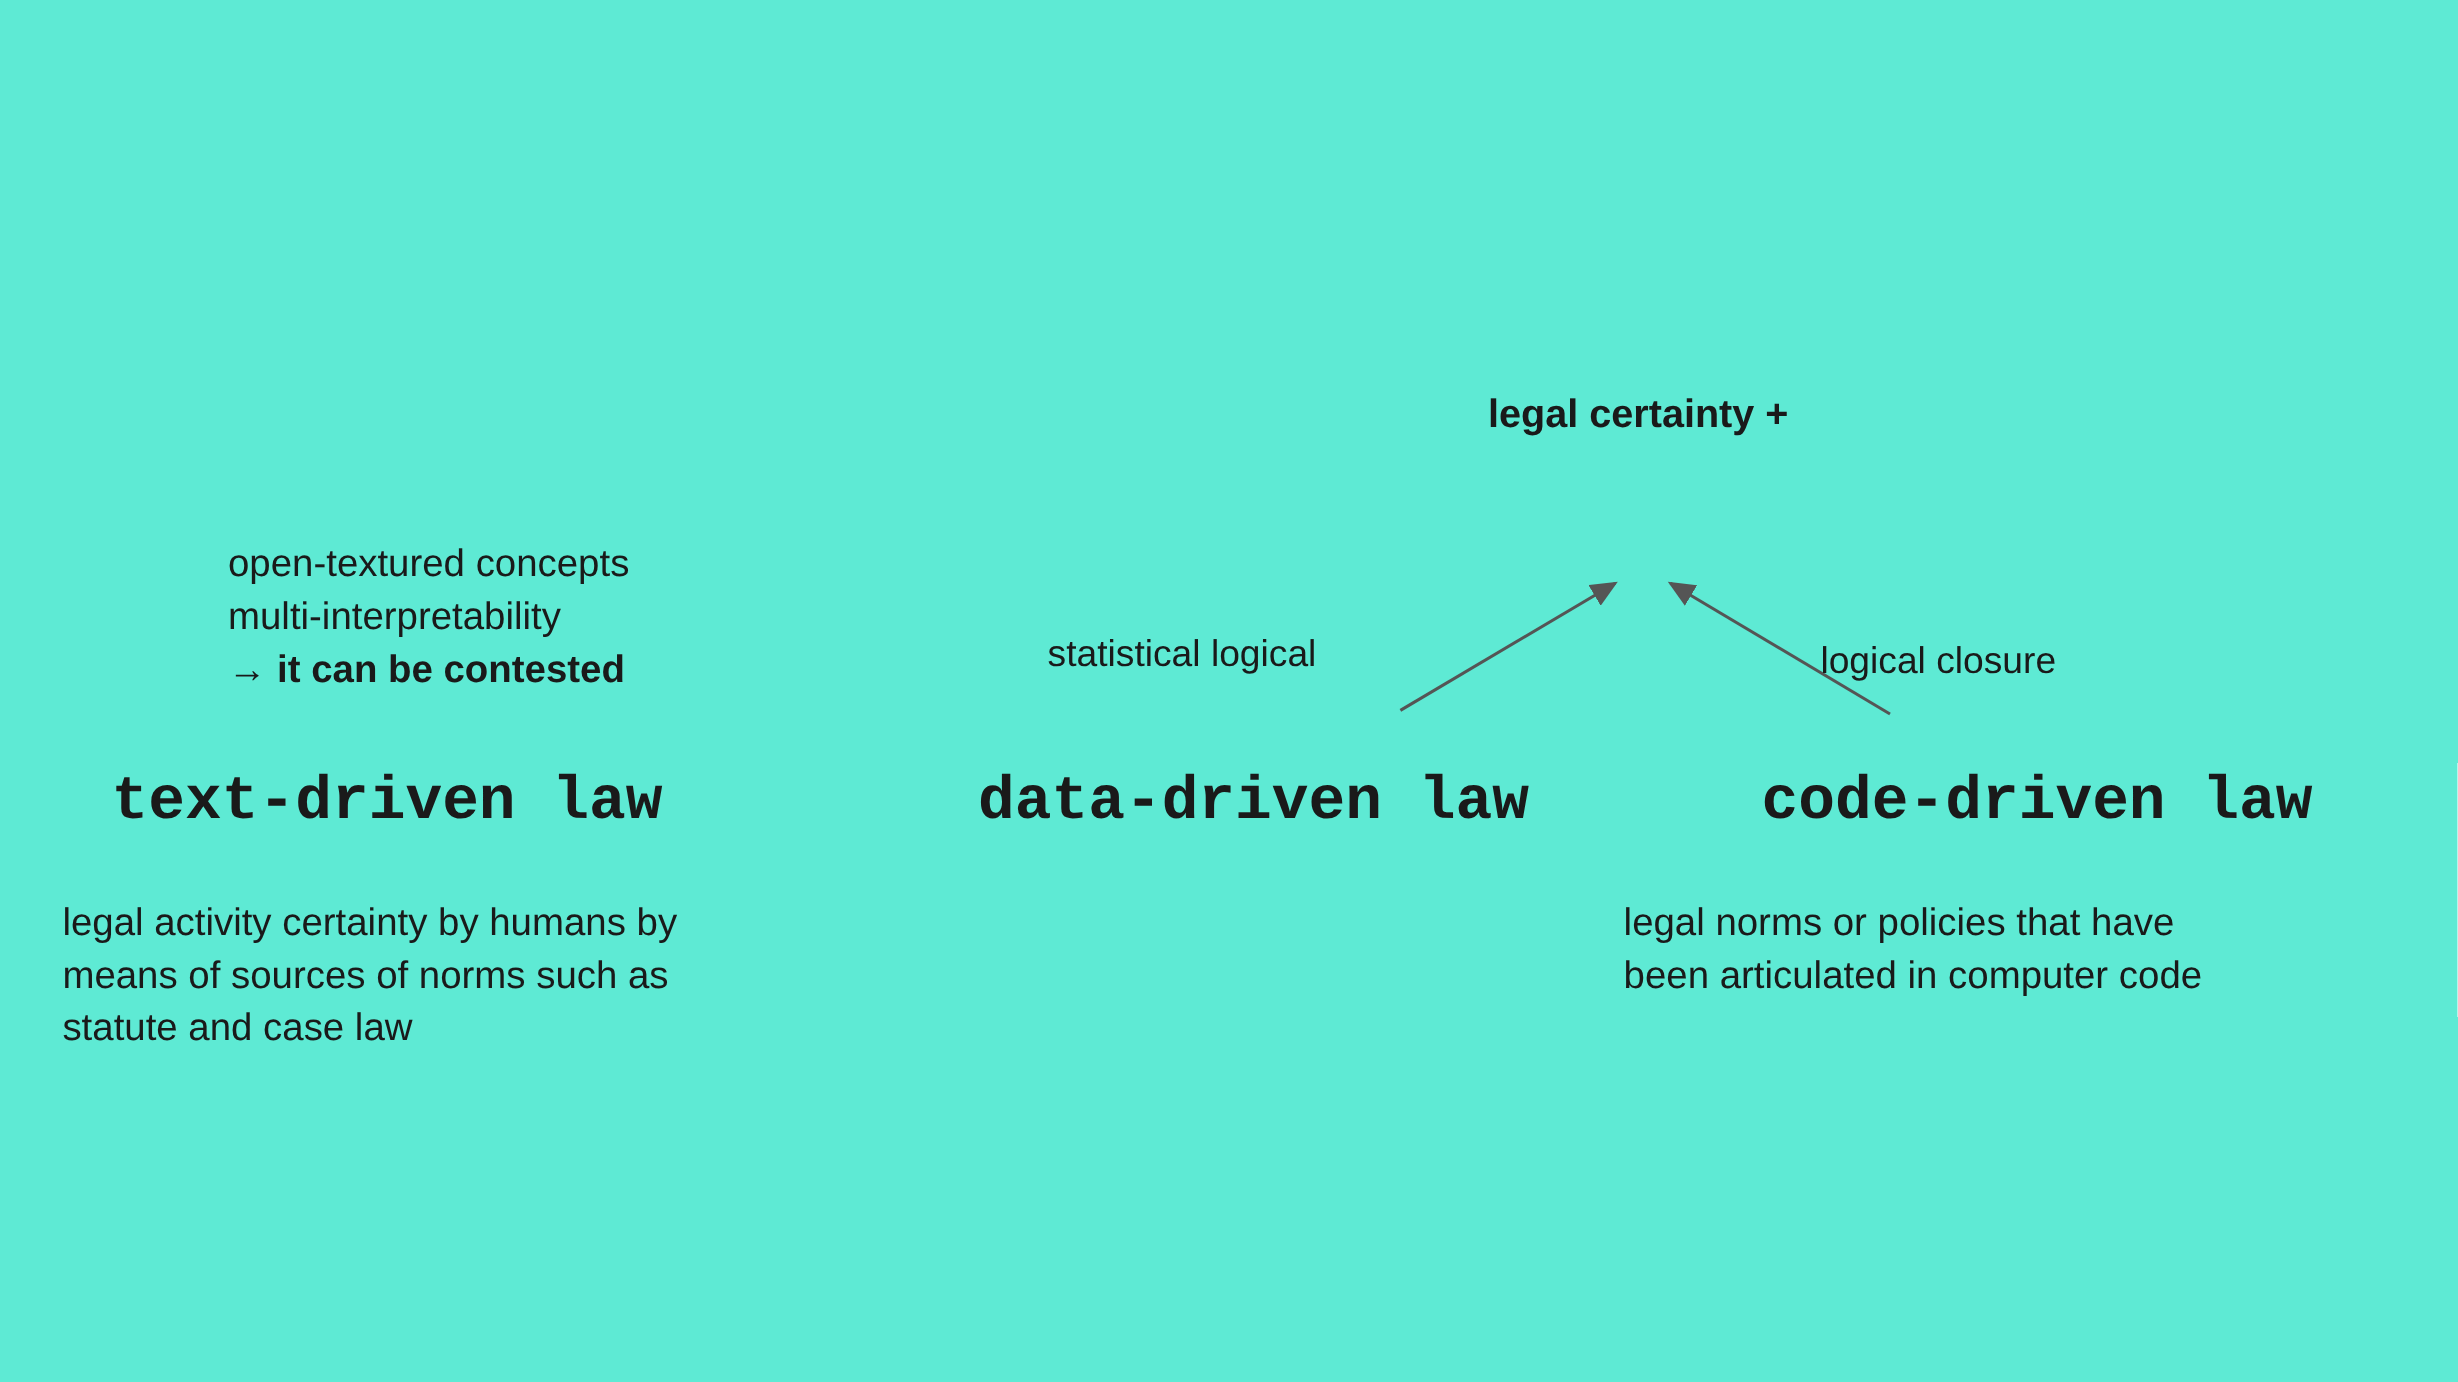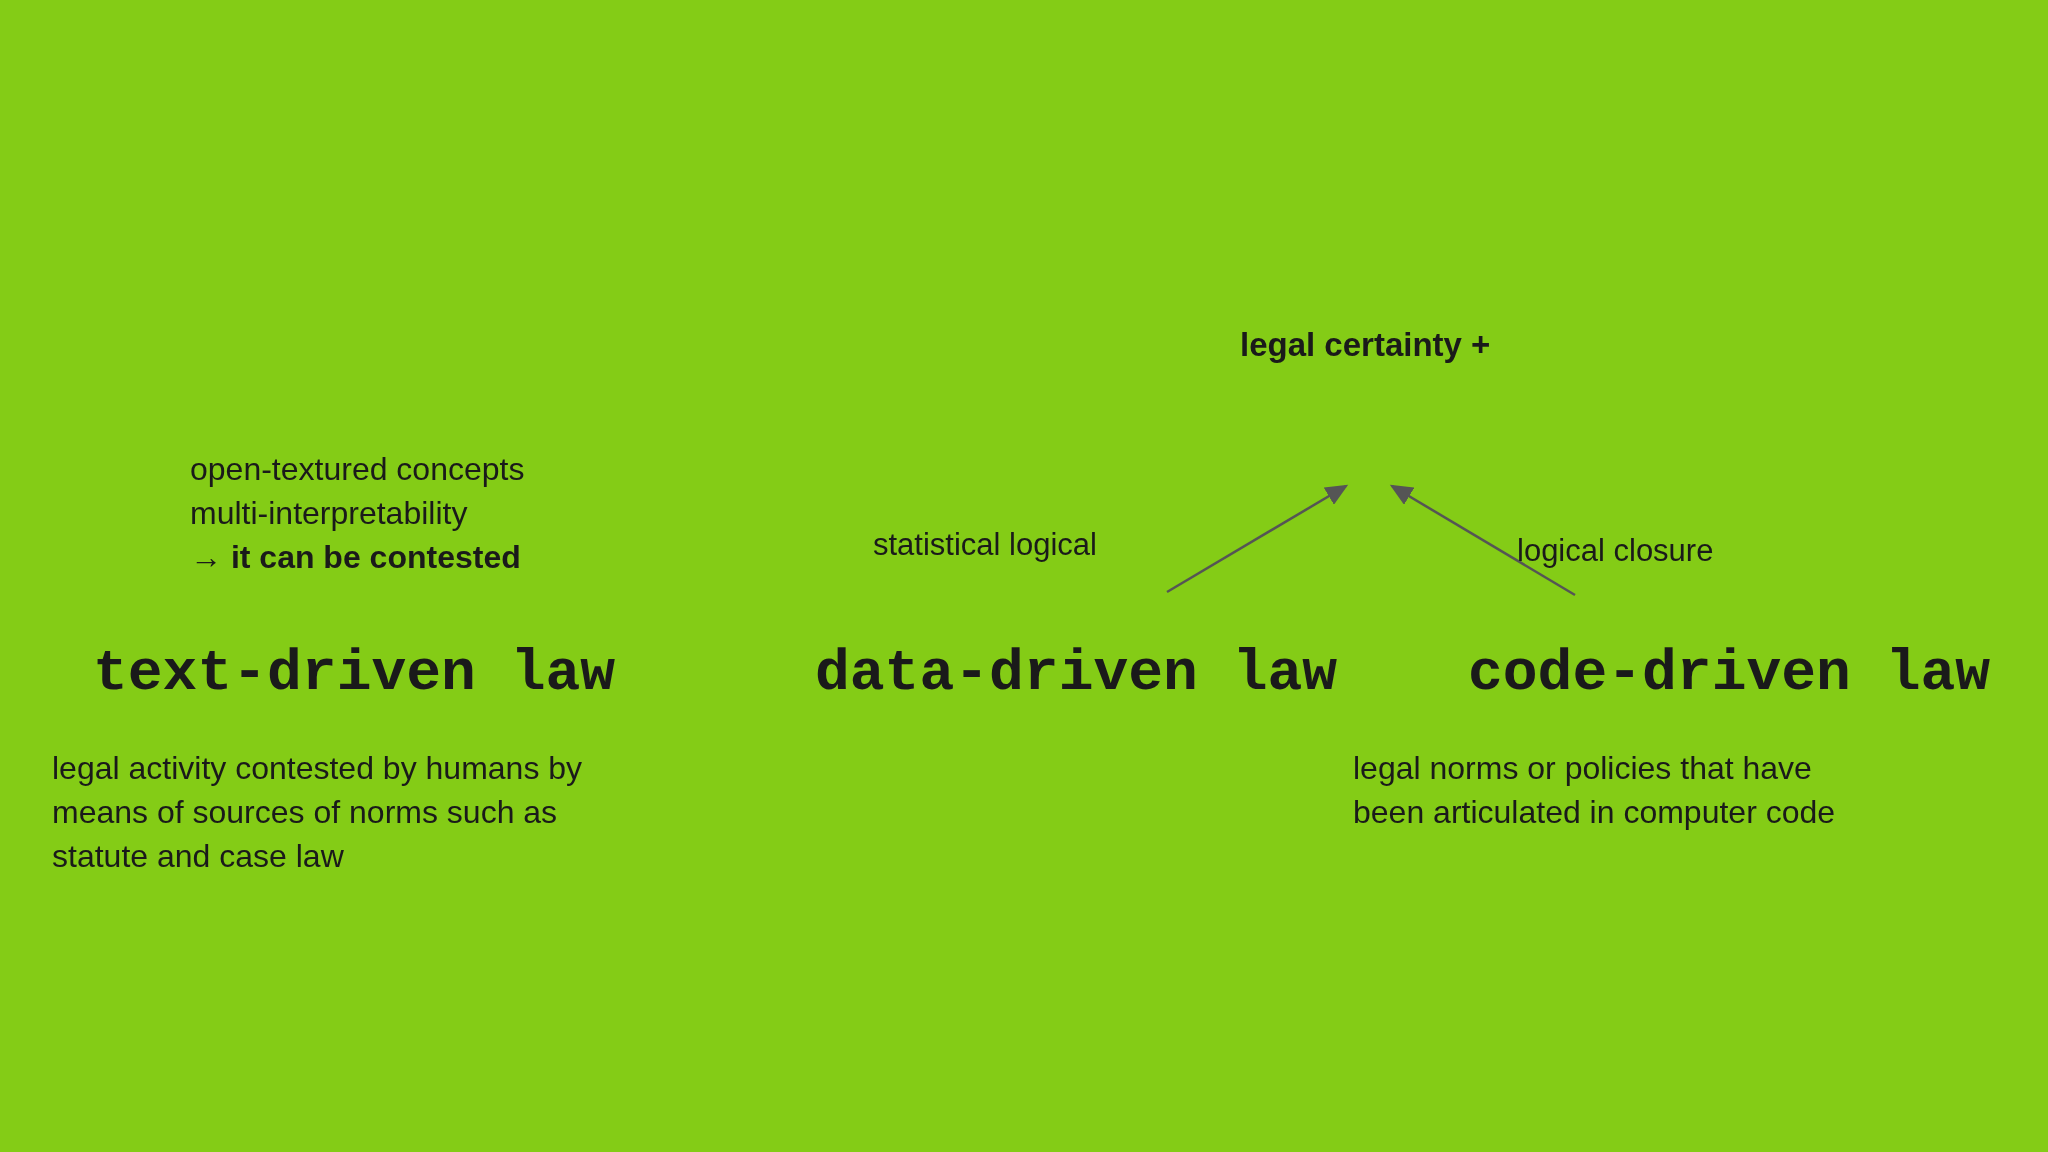--- a/index.html
+++ b/index.html
@@ -3,21 +3,21 @@
 <meta charset="utf-8">
 <style>
   * { margin: 0; padding: 0; box-sizing: border-box; }
   html, body { background: #ffffff; }
   body { font-family: "Liberation Sans", "DejaVu Sans", sans-serif; }
 
   .slide {
     position: relative;
     width: 2048px;
     height: 1152px;
-    background: #84cc16;
+    background: #5eead4;
     overflow: hidden;
     color: #1a1a1a;
   }
 
   .abs { position: absolute; }
 
   .certainty-label {
     left: 1240px;
     top: 326px;
     font-size: 33px;
@@ -45,21 +45,21 @@
 
   .closure-label {
     font-size: 31px;
     white-space: nowrap;
   }
   .closure-statistical { left: 873px; top: 527px; }
   .closure-logical    { left: 1517px; top: 533px; }
 
   .column-heading {
     font-family: "Liberation Mono", "DejaVu Sans Mono", monospace;
-    font-size: 58px;
+    font-size: 51px;
     font-weight: bold;
     white-space: nowrap;
     top: 641px;
   }
   .heading-text { left: 93px; }
   .heading-data { left: 815px; }
   .heading-code { left: 1468px; }
 
   .column-desc {
     font-size: 32px;
@@ -103,21 +103,21 @@
   </div>
 
   <div class="abs closure-label closure-statistical">statistical logical</div>
   <div class="abs closure-label closure-logical">logical closure</div>
 
   <div class="abs column-heading heading-text">text-driven law</div>
   <div class="abs column-heading heading-data">data-driven law</div>
   <div class="abs column-heading heading-code">code-driven law</div>
 
   <div class="abs column-desc desc-text">
-    <div>legal activity contested by humans by</div>
+    <div>legal activity certainty by humans by</div>
     <div>means of sources of norms such as</div>
     <div>statute and case law</div>
   </div>
   <div class="abs column-desc desc-code">
     <div>legal norms or policies that have</div>
     <div>been articulated in computer code</div>
   </div>
 
   <div class="abs citation">
   </div>

